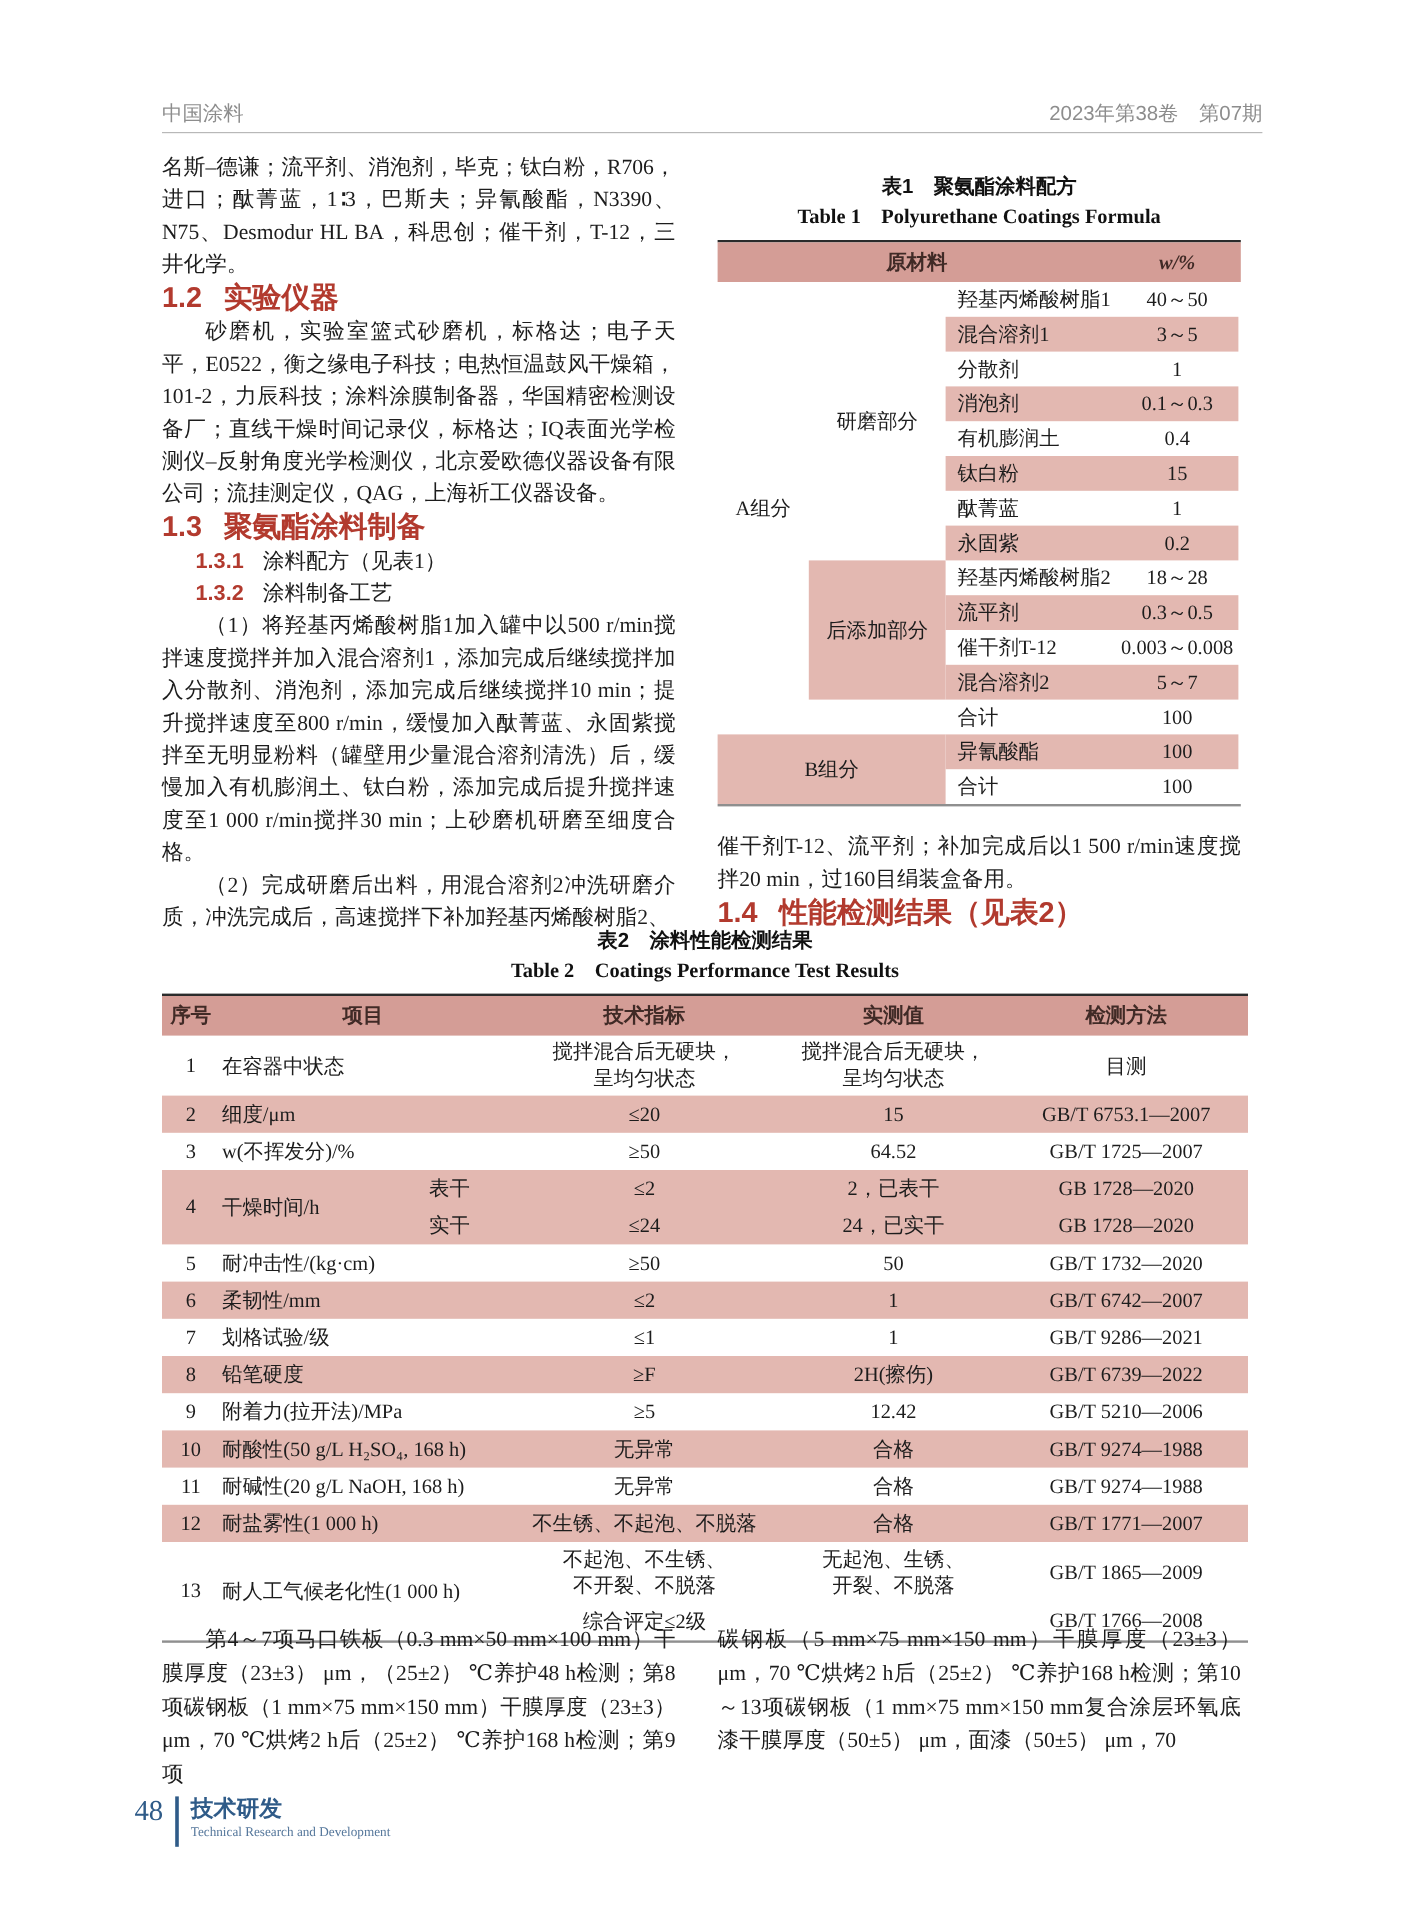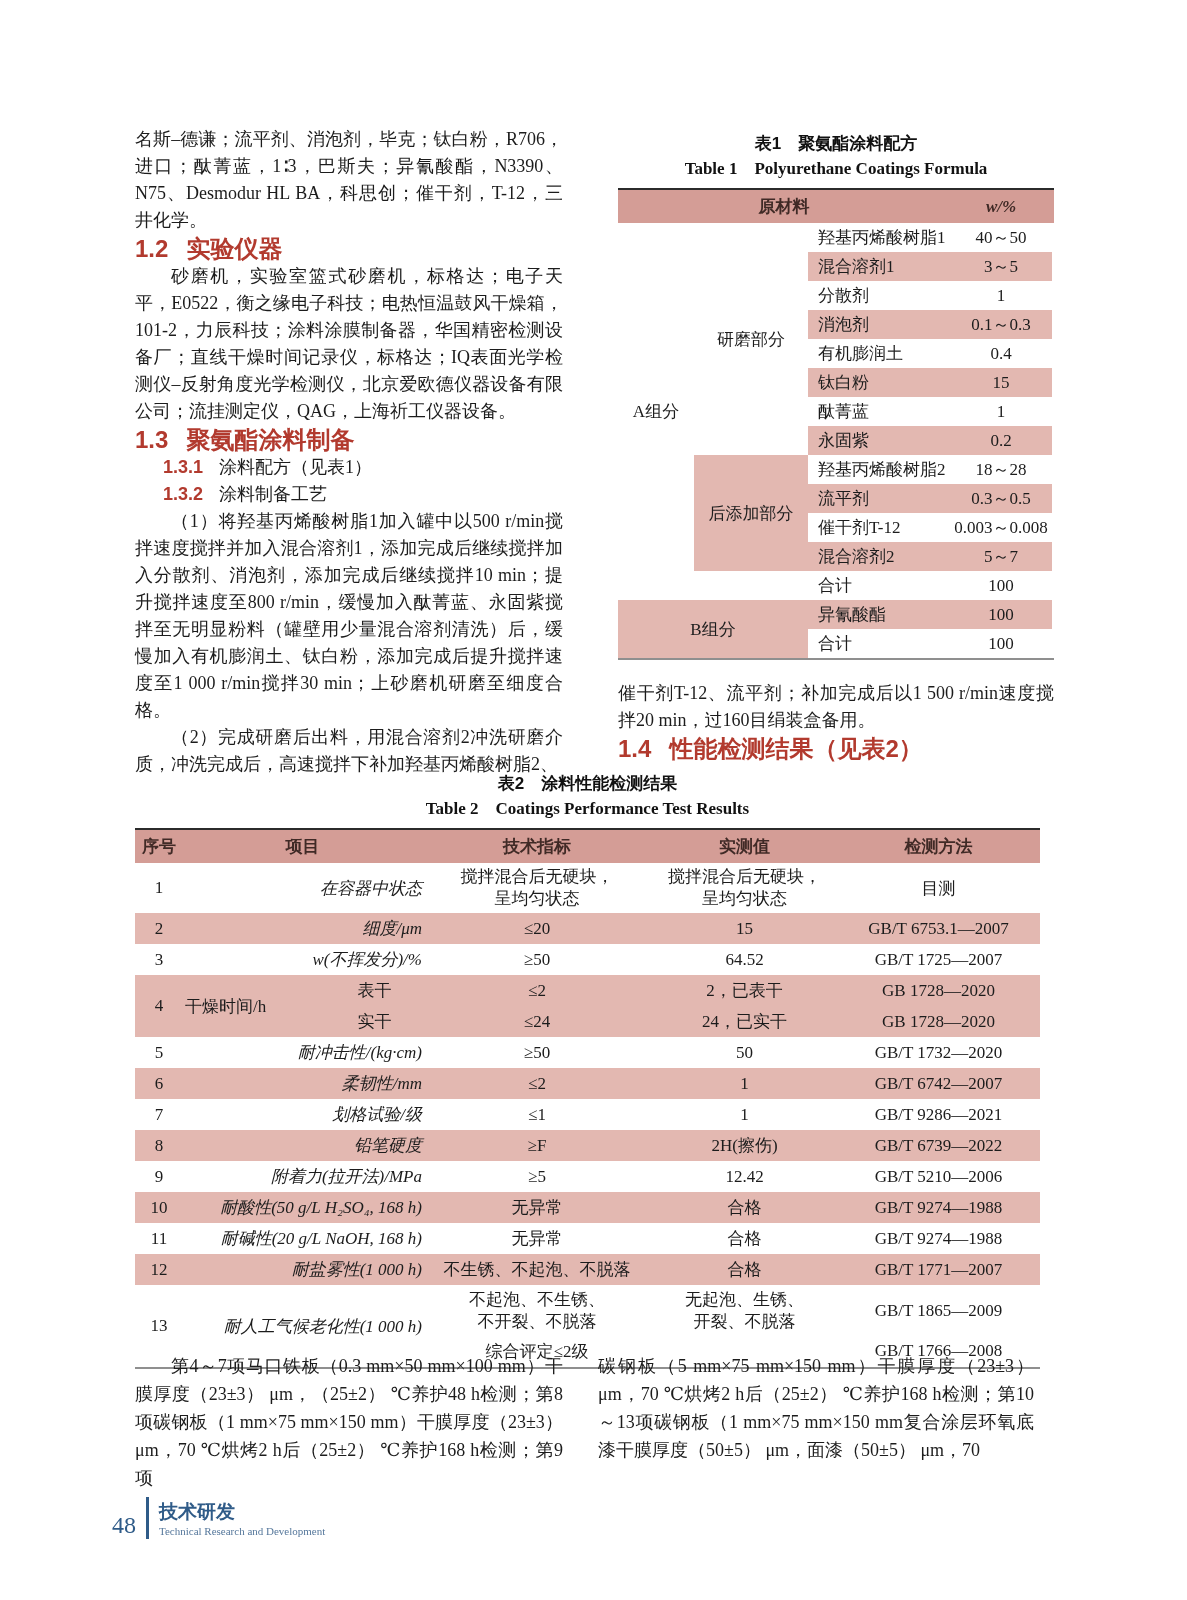--- a/index.html
+++ b/index.html
@@ -4,21 +4,21 @@
 <style>
   html,body{margin:0;padding:0;background:#ffffff;}
   .page{position:relative;width:1187px;height:1600px;background:#ffffff;overflow:hidden;
         font-family:"Liberation Serif","DejaVu Serif",serif;color:#1c1c1c;}
   
   .running-head{position:absolute;left:135px;top:78px;width:917px;height:28px;
     border-bottom:1px solid #b8b8b8;display:flex;justify-content:space-between;align-items:flex-end;
     font-family:"Liberation Sans","DejaVu Sans",sans-serif;font-size:17px;color:#8d8d8d;padding-bottom:4px;}
   
   .col-left{position:absolute;left:135px;top:126px;width:428px;}
-  .col-right{position:absolute;left:598px;top:132px;width:436px;margin-left:20px;}
+  .col-right{position:absolute;left:598px;top:144px;width:436px;}
   .body{font-size:18px;line-height:27px;text-align:justify;margin:0;}
   .indent{text-indent:2em;}
   .sec{margin:3px 0 2px 0;font-family:"Liberation Sans","DejaVu Sans",sans-serif;
        font-size:24px;font-weight:bold;color:#b23a2e;line-height:24px;}
   .sec .num{margin-right:18px;}
   .subsec{margin:3px 0 2px 0;font-size:18px;font-weight:normal;line-height:24px;}
   .subsec .num{font-family:"Liberation Sans","DejaVu Sans",sans-serif;font-weight:bold;color:#b23a2e;margin-right:16px;margin-left:28px;}
   .subsec .t{color:#1c1c1c;}
   
   .tbl-title-cn{font-size:17px;font-weight:bold;text-align:center;line-height:24px;
@@ -38,52 +38,56 @@
   .t1-sub{grid-column:2;justify-content:center;}
   .t1-groupb{grid-column:1/3;justify-content:center;}
   
   .t2-block{position:absolute;left:135px;top:772px;width:905px;}
   .t2{margin-top:6px;border-top:2px solid #2b2b2b;border-bottom:2px solid #8f8f8f;font-size:17px;}
   .t2-row{display:flex;align-items:center;}
   .t2-head{height:33px;background:#d49d96;color:#402a26;font-weight:bold;}
   .rowstd{height:31px;}
   .rowtall{height:50px;}
   .c1{width:48px;text-align:center;}
-  .c2{width:239px;text-align:right;padding-left:2px;box-sizing:border-box;font-style:italic;}
+  .c2{width:239px;text-align:left;padding-left:2px;box-sizing:border-box;}
   .c2h{width:239px;text-align:center;}
   .c3{width:230px;text-align:center;}
   .c4{width:185px;text-align:center;}
   .c5{width:203px;text-align:center;}
   .ml{white-space:pre-line;line-height:22px;}
   .r4-item{width:144px;padding-left:2px;box-sizing:border-box;}
   .r4-subcol{width:95px;display:flex;flex-direction:column;}
   .r4-subcol div{height:31px;display:flex;align-items:center;justify-content:center;}
   .r4-stack{display:flex;flex-direction:column;}
   .r4-stack div{height:31px;display:flex;align-items:center;justify-content:center;}
   .r13{height:82px;}
   .r13-inner{display:flex;flex-direction:column;width:618px;}
   .r13-line{display:flex;align-items:center;}
   .r13-a{height:50px;justify-content:center;}
   .r13-b{height:30px;}
   
   .fn-left{position:absolute;left:135px;top:1352px;width:428px;}
   .fn-right{position:absolute;left:598px;top:1352px;width:436px;}
   .fn{font-size:18px;line-height:28px;text-align:justify;margin:0;}
   
-  .page-footer{position:absolute;left:112px;top:1497px;display:flex;align-items:flex-end;}
+  .page-footer{position:absolute;left:112px;top:1497px;display:flex;align-items:flex-start;}
   .pageno{font-size:24px;color:#2f5b88;margin-right:10px;font-family:"Liberation Serif","DejaVu Serif",serif;}
   .vbar{width:3px;height:42px;background:#2f5b88;margin-right:10px;}
   .pf-cn{font-family:"Liberation Sans","DejaVu Sans",sans-serif;font-size:19px;font-weight:bold;color:#2f5b88;line-height:22px;}
   .pf-en{font-size:11px;color:#55779b;line-height:16px;}
 </style>
 </head>
 <body>
 
 <div class="page">
 
+  <div class="running-head">
+    <span>中国涂料</span>
+    <span>2023年第38卷　第07期</span>
+  </div>
 
   <div class="col-left">
     <p class="body">名斯–德谦；流平剂、消泡剂，毕克；钛白粉，R706，进口；酞菁蓝，1∶3，巴斯夫；异氰酸酯，N3390、N75、Desmodur HL BA，科思创；催干剂，T-12，三井化学。</p>
     <h3 class="sec"><span class="num">1.2</span><span>实验仪器</span></h3>
     <p class="body indent">砂磨机，实验室篮式砂磨机，标格达；电子天平，E0522，衡之缘电子科技；电热恒温鼓风干燥箱，101-2，力辰科技；涂料涂膜制备器，华国精密检测设备厂；直线干燥时间记录仪，标格达；IQ表面光学检测仪–反射角度光学检测仪，北京爱欧德仪器设备有限公司；流挂测定仪，QAG，上海祈工仪器设备。</p>
     <h3 class="sec"><span class="num">1.3</span><span>聚氨酯涂料制备</span></h3>
     <h4 class="subsec"><span class="num">1.3.1</span><span class="t">涂料配方（见表1）</span></h4>
     <h4 class="subsec"><span class="num">1.3.2</span><span class="t">涂料制备工艺</span></h4>
     <p class="body indent">（1）将羟基丙烯酸树脂1加入罐中以500 r/min搅拌速度搅拌并加入混合溶剂1，添加完成后继续搅拌加入分散剂、消泡剂，添加完成后继续搅拌10 min；提升搅拌速度至800 r/min，缓慢加入酞菁蓝、永固紫搅拌至无明显粉料（罐壁用少量混合溶剂清洗）后，缓慢加入有机膨润土、钛白粉，添加完成后提升搅拌速度至1 000 r/min搅拌30 min；上砂磨机研磨至细度合格。</p>
     <p class="body indent">（2）完成研磨后出料，用混合溶剂2冲洗研磨介质，冲洗完成后，高速搅拌下补加羟基丙烯酸树脂2、</p>

